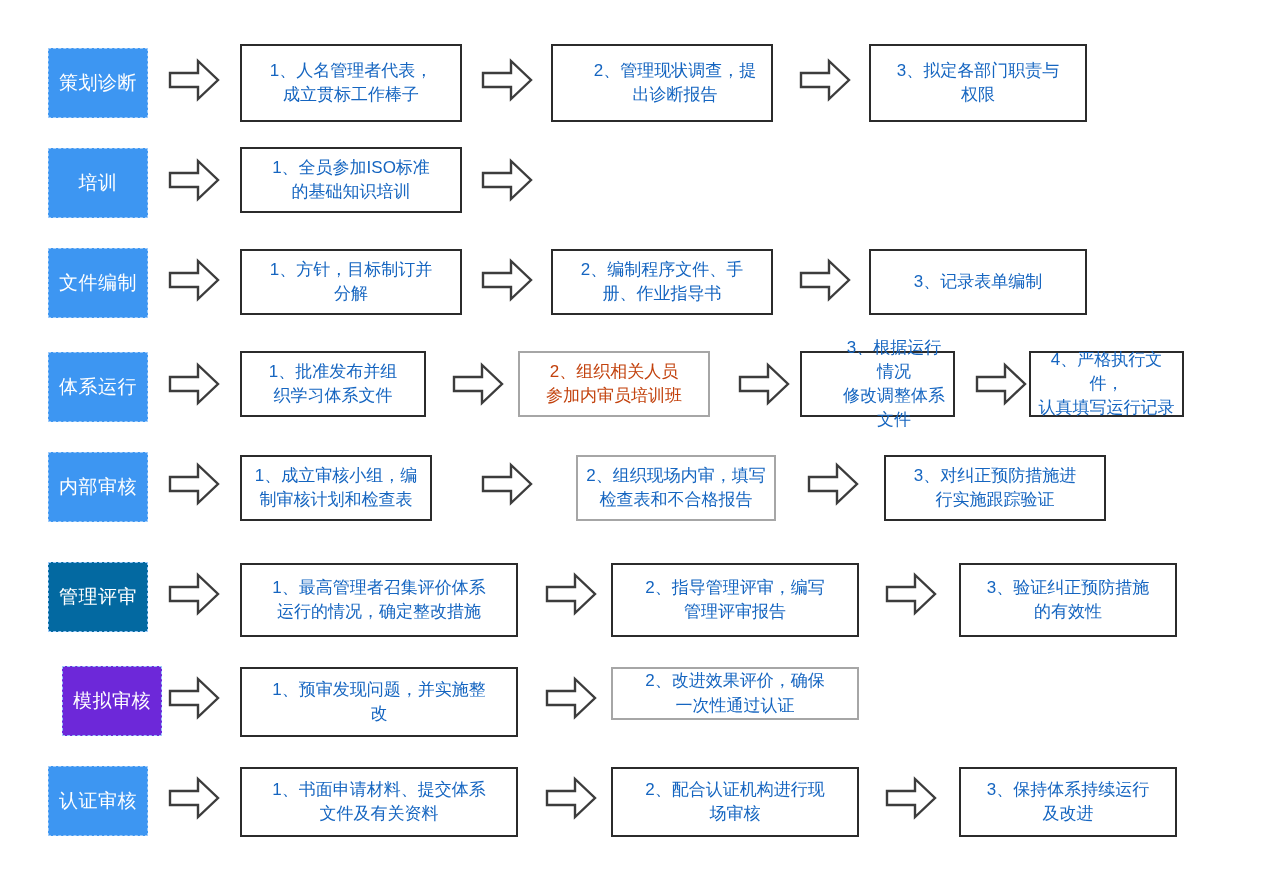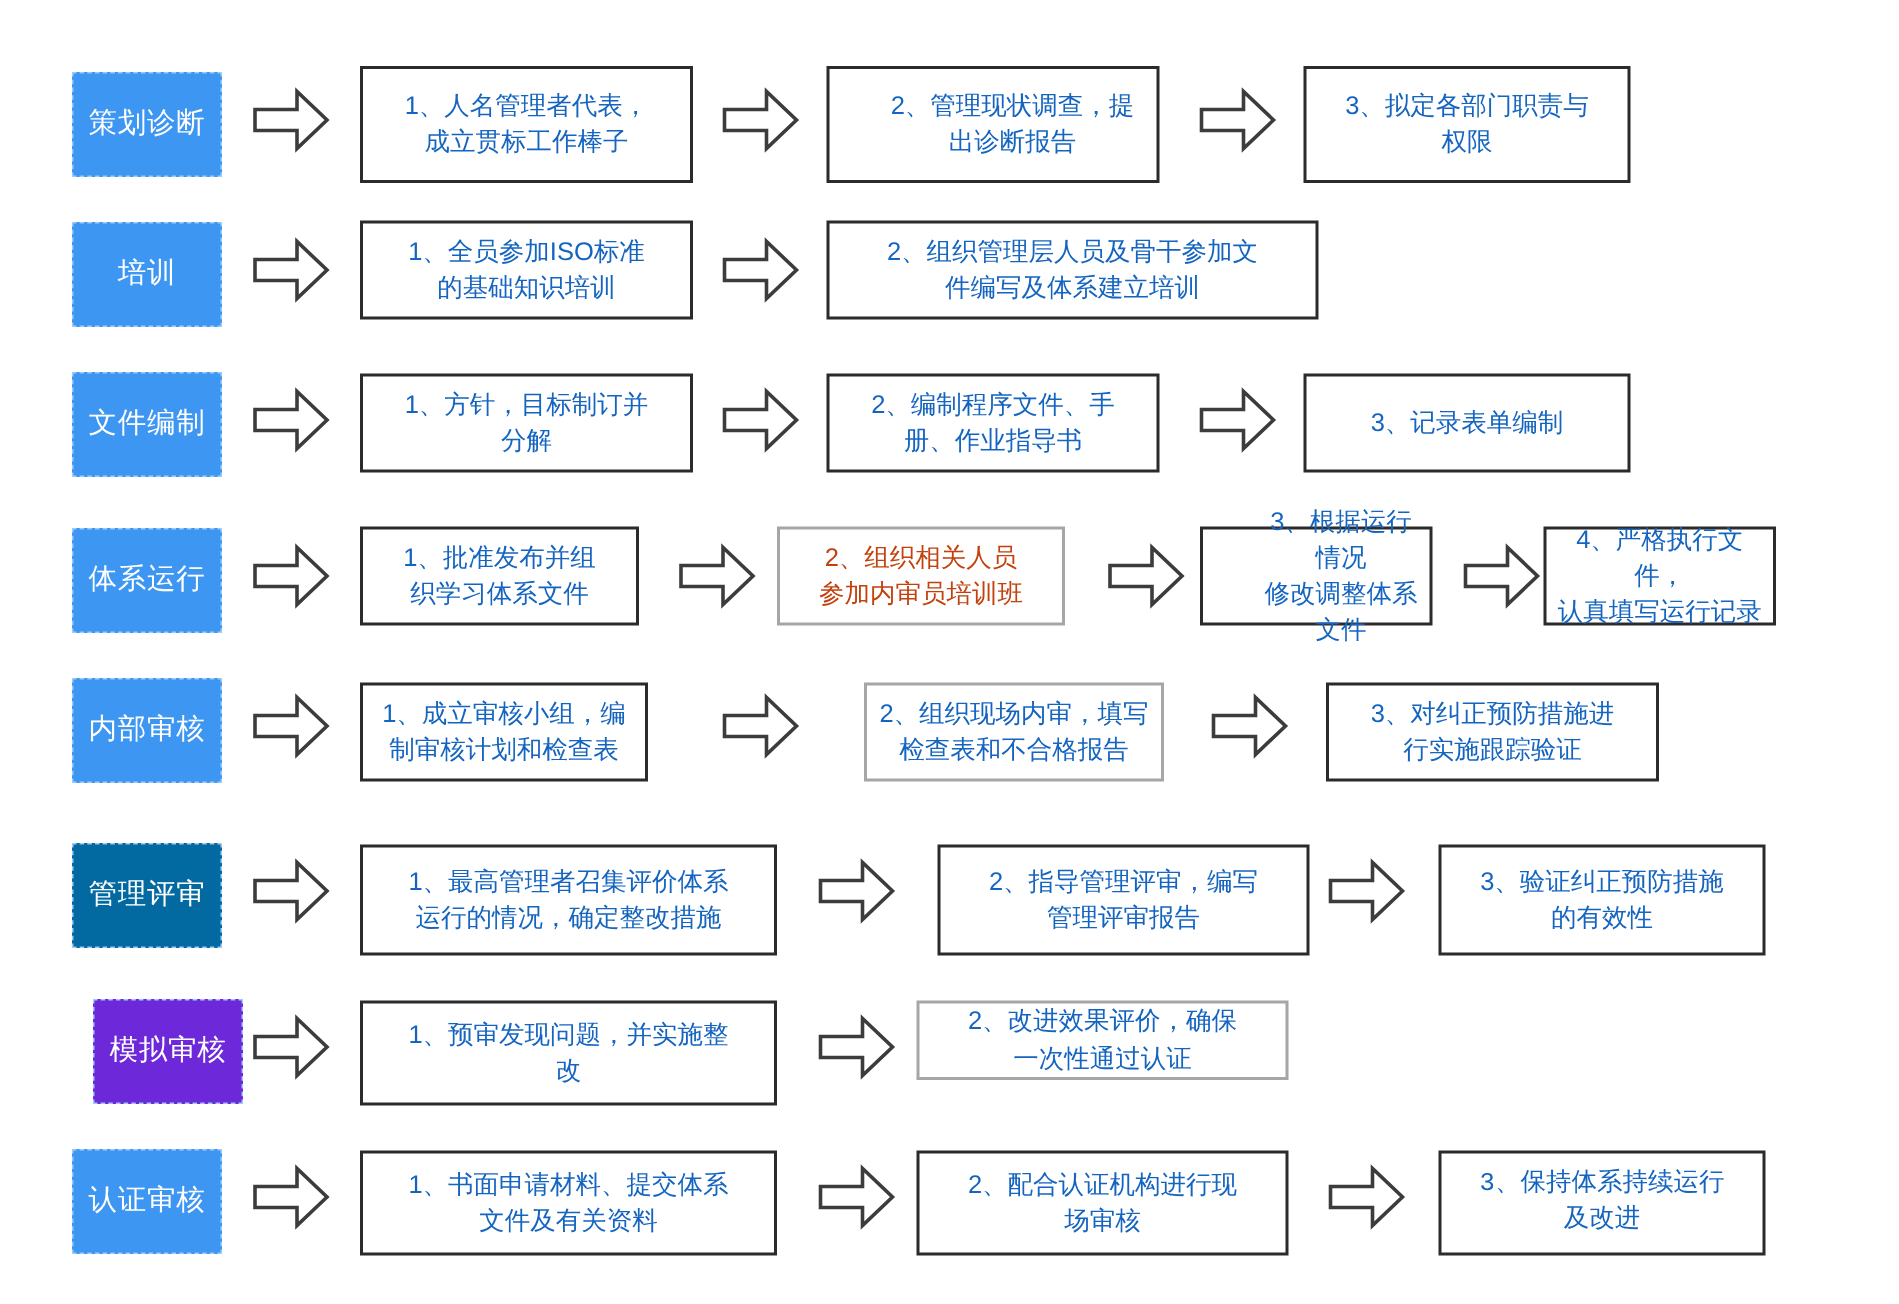--- a/index.html
+++ b/index.html
@@ -91,22 +91,20 @@
       </svg>
     </div>
     <div class="stage-label" style="left: 48px; top: 148px; width: 100px; height: 70px; background: rgb(61, 150, 242); border-color: rgb(158, 203, 250); color: rgb(255, 255, 255);">培训</div>
     <div class="arrow" style="left: 168px; top: 158px; width: 52px; height: 44px;">
       <svg viewBox="0 0 52 44">
         <path d="M2 15 L30 15 L30 3 L50 22 L30 41 L30 29 L2 29 Z" fill="#ffffff" stroke="#3c3c3c" stroke-width="2.4" stroke-linejoin="miter"></path>
       </svg>
     </div>
     <div class="step" style="left: 240px; top: 147px; width: 222px; height: 66px; color: rgb(21, 101, 192);">1、全员参加ISO标准
 的基础知识培训</div>
-    <div class="step" style="left: 551px; top: 147px; width: 328px; height: 66px; color: rgb(21, 101, 192);">2、组织管理层人员及骨干参加文
-件编写及体系建立培训</div>
     <div class="arrow" style="left: 481px; top: 158px; width: 52px; height: 44px;">
       <svg viewBox="0 0 52 44">
         <path d="M2 15 L30 15 L30 3 L50 22 L30 41 L30 29 L2 29 Z" fill="#ffffff" stroke="#3c3c3c" stroke-width="2.4" stroke-linejoin="miter"></path>
       </svg>
     </div>
     <div class="stage-label" style="left: 48px; top: 248px; width: 100px; height: 70px; background: rgb(61, 150, 242); border-color: rgb(158, 203, 250); color: rgb(255, 255, 255);">文件编制</div>
     <div class="arrow" style="left: 168px; top: 258px; width: 52px; height: 44px;">
       <svg viewBox="0 0 52 44">
         <path d="M2 15 L30 15 L30 3 L50 22 L30 41 L30 29 L2 29 Z" fill="#ffffff" stroke="#3c3c3c" stroke-width="2.4" stroke-linejoin="miter"></path>
       </svg>
@@ -178,21 +176,21 @@
       </svg>
     </div>
     <div class="stage-label" style="left: 48px; top: 562px; width: 100px; height: 70px; background: #0369a1; border-color: rgb(158, 203, 250); color: rgb(255, 255, 255); text-align: right;">管理评审</div>
     <div class="arrow" style="left: 168px; top: 572px; width: 52px; height: 44px;">
       <svg viewBox="0 0 52 44">
         <path d="M2 15 L30 15 L30 3 L50 22 L30 41 L30 29 L2 29 Z" fill="#ffffff" stroke="#3c3c3c" stroke-width="2.4" stroke-linejoin="miter"></path>
       </svg>
     </div>
     <div class="step" style="left: 240px; top: 563px; width: 278px; height: 74px; color: rgb(21, 101, 192);">1、最高管理者召集评价体系
 运行的情况，确定整改措施</div>
-    <div class="step" style="left: 625px; top: 563px; width: 248px; height: 74px; color: rgb(21, 101, 192);">2、指导管理评审，编写
+    <div class="step" style="left: 611px; top: 563px; width: 248px; height: 74px; color: rgb(21, 101, 192);">2、指导管理评审，编写
 管理评审报告</div>
     <div class="step" style="left: 959px; top: 563px; width: 218px; height: 74px; color: rgb(21, 101, 192);">3、验证纠正预防措施
 的有效性</div>
     <div class="arrow" style="left: 545px; top: 572px; width: 52px; height: 44px;">
       <svg viewBox="0 0 52 44">
         <path d="M2 15 L30 15 L30 3 L50 22 L30 41 L30 29 L2 29 Z" fill="#ffffff" stroke="#3c3c3c" stroke-width="2.4" stroke-linejoin="miter"></path>
       </svg>
     </div>
     <div class="arrow" style="left: 885px; top: 572px; width: 52px; height: 44px;">
       <svg viewBox="0 0 52 44">
@@ -217,21 +215,21 @@
     <div class="stage-label" style="left: 48px; top: 766px; width: 100px; height: 70px; background: rgb(61, 150, 242); border-color: rgb(158, 203, 250); color: rgb(255, 255, 255);">认证审核</div>
     <div class="arrow" style="left: 168px; top: 776px; width: 52px; height: 44px;">
       <svg viewBox="0 0 52 44">
         <path d="M2 15 L30 15 L30 3 L50 22 L30 41 L30 29 L2 29 Z" fill="#ffffff" stroke="#3c3c3c" stroke-width="2.4" stroke-linejoin="miter"></path>
       </svg>
     </div>
     <div class="step" style="left: 240px; top: 767px; width: 278px; height: 70px; color: rgb(21, 101, 192);">1、书面申请材料、提交体系
 文件及有关资料</div>
     <div class="step" style="left: 611px; top: 767px; width: 248px; height: 70px; color: rgb(21, 101, 192);">2、配合认证机构进行现
 场审核</div>
-    <div class="step" style="left: 959px; top: 767px; width: 218px; height: 70px; color: rgb(21, 101, 192); font-family: Liberation Mono, monospace;">3、保持体系持续运行
+    <div class="step" style="left: 959px; top: 767px; width: 218px; height: 70px; color: rgb(21, 101, 192);">3、保持体系持续运行
 及改进</div>
     <div class="arrow" style="left: 545px; top: 776px; width: 52px; height: 44px;">
       <svg viewBox="0 0 52 44">
         <path d="M2 15 L30 15 L30 3 L50 22 L30 41 L30 29 L2 29 Z" fill="#ffffff" stroke="#3c3c3c" stroke-width="2.4" stroke-linejoin="miter"></path>
       </svg>
     </div>
     <div class="arrow" style="left: 885px; top: 776px; width: 52px; height: 44px;">
       <svg viewBox="0 0 52 44">
         <path d="M2 15 L30 15 L30 3 L50 22 L30 41 L30 29 L2 29 Z" fill="#ffffff" stroke="#3c3c3c" stroke-width="2.4" stroke-linejoin="miter"></path>
       </svg>

